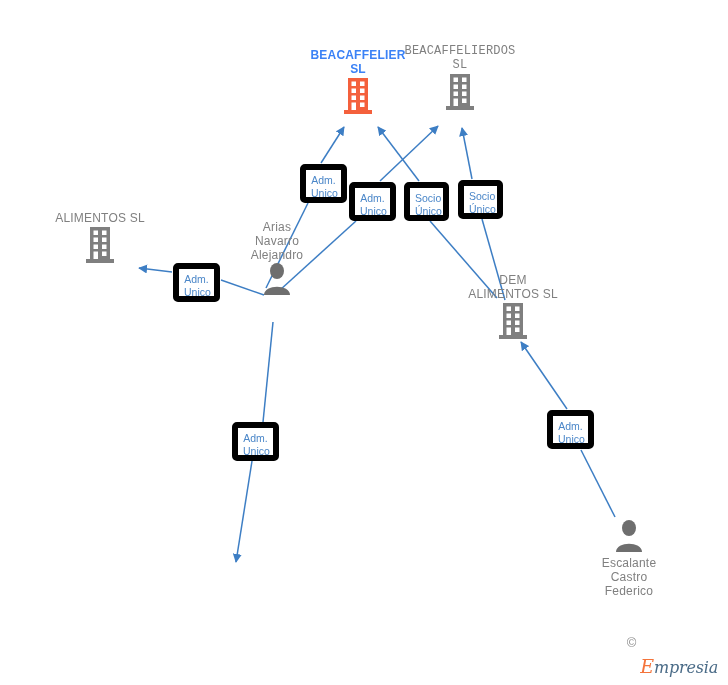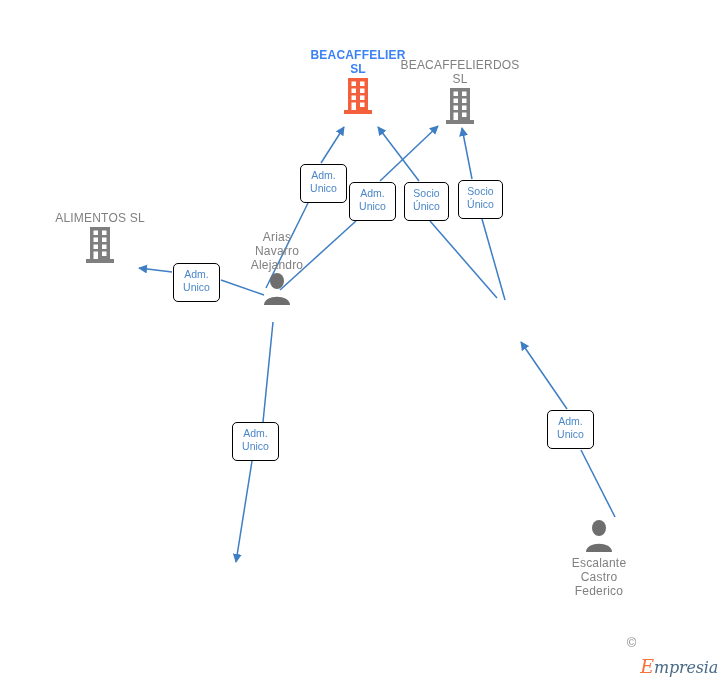--- a/index.html
+++ b/index.html
@@ -45,21 +45,21 @@
     color: #3b82f6;
   }
   .node-label.below {
     margin-top: 3px;
   }
   .icon-wrap {
     line-height: 0;
   }
   .edge-box {
     position: absolute;
-    border: 1px solid #000000;
+    border: 6px solid #000000;
     border-radius: 5px;
     background: #ffffff;
     color: #4a86c8;
     font-size: 10.5px;
     line-height: 13px;
     text-align: center;
     padding: 4px 5px;
     box-sizing: border-box;
     white-space: pre-line;
   }
@@ -138,21 +138,21 @@
         <rect x="8.5" y="12.5" width="4.5" height="4.5" fill="#fff"></rect>
         <rect x="17" y="12.5" width="4.5" height="4.5" fill="#fff"></rect>
         <rect x="8.5" y="19.5" width="4.5" height="4.5" fill="#fff"></rect>
         <rect x="17" y="19.5" width="4.5" height="4.5" fill="#fff"></rect>
         <rect x="8.5" y="26.5" width="4.5" height="7.5" fill="#fff"></rect>
         <rect x="17" y="26.5" width="4.5" height="4.5" fill="#fff"></rect>
       </svg>
     </div>
   </div>
 
-  <div class="node" style="left:460px; top:58px;">
+  <div class="node" style="left:460px; top:44px;font-family:Liberation Mono, monospace;">
     <div class="node-label">BEACAFFELIERDOS
 SL</div>
     <div class="icon-wrap">
       <svg width="30" height="40" viewBox="0 0 30 40" xmlns="http://www.w3.org/2000/svg">
         <rect x="5" y="2" width="20" height="32" fill="#7f7f7f"></rect>
         <rect x="1" y="34" width="28" height="4" fill="#7f7f7f"></rect>
         <rect x="8.5" y="5.5" width="4.5" height="4.5" fill="#fff"></rect>
         <rect x="17" y="5.5" width="4.5" height="4.5" fill="#fff"></rect>
         <rect x="8.5" y="12.5" width="4.5" height="4.5" fill="#fff"></rect>
         <rect x="17" y="12.5" width="4.5" height="4.5" fill="#fff"></rect>
@@ -175,35 +175,53 @@
         <rect x="8.5" y="12.5" width="4.5" height="4.5" fill="#fff"></rect>
         <rect x="17" y="12.5" width="4.5" height="4.5" fill="#fff"></rect>
         <rect x="8.5" y="19.5" width="4.5" height="4.5" fill="#fff"></rect>
         <rect x="17" y="19.5" width="4.5" height="4.5" fill="#fff"></rect>
         <rect x="8.5" y="26.5" width="4.5" height="7.5" fill="#fff"></rect>
         <rect x="17" y="26.5" width="4.5" height="4.5" fill="#fff"></rect>
       </svg>
     </div>
   </div>
 
-  <div class="node" style="left:277px; top:230px;">
+  <div class="node" style="left:277px; top:220px;">
     <div class="node-label">Arias
 Navarro
 Alejandro</div>
     <div class="icon-wrap">
       <svg width="30" height="34" viewBox="0 0 30 34" xmlns="http://www.w3.org/2000/svg">
         <ellipse cx="15" cy="9" rx="7" ry="8" fill="#6e6e6e"></ellipse>
         <path d="M2 33 C2 22 28 22 28 33 Z" fill="#6e6e6e"></path>
       </svg>
     </div>
   </div>
 
-
-
-  <div class="node" style="left:599px; top:519px;">
+  <div class="node" style="left:513px; top:273px;">
+    <div class="node-label">DEM
+ALIMENTOS  SL</div>
+    <div class="icon-wrap">
+      <svg width="30" height="40" viewBox="0 0 30 40" xmlns="http://www.w3.org/2000/svg">
+        <rect x="5" y="2" width="20" height="32" fill="#7f7f7f"></rect>
+        <rect x="1" y="34" width="28" height="4" fill="#7f7f7f"></rect>
+        <rect x="8.5" y="5.5" width="4.5" height="4.5" fill="#fff"></rect>
+        <rect x="17" y="5.5" width="4.5" height="4.5" fill="#fff"></rect>
+        <rect x="8.5" y="12.5" width="4.5" height="4.5" fill="#fff"></rect>
+        <rect x="17" y="12.5" width="4.5" height="4.5" fill="#fff"></rect>
+        <rect x="8.5" y="19.5" width="4.5" height="4.5" fill="#fff"></rect>
+        <rect x="17" y="19.5" width="4.5" height="4.5" fill="#fff"></rect>
+        <rect x="8.5" y="26.5" width="4.5" height="7.5" fill="#fff"></rect>
+        <rect x="17" y="26.5" width="4.5" height="4.5" fill="#fff"></rect>
+      </svg>
+    </div>
+  </div>
+
+
+  <div class="node" style="left:629px; top:519px;">
     <div class="icon-wrap">
       <svg width="30" height="34" viewBox="0 0 30 34" xmlns="http://www.w3.org/2000/svg">
         <ellipse cx="15" cy="9" rx="7" ry="8" fill="#6e6e6e"></ellipse>
         <path d="M2 33 C2 22 28 22 28 33 Z" fill="#6e6e6e"></path>
       </svg>
     </div>
     <div class="node-label below">Escalante
 Castro
 Federico</div>
   </div>

